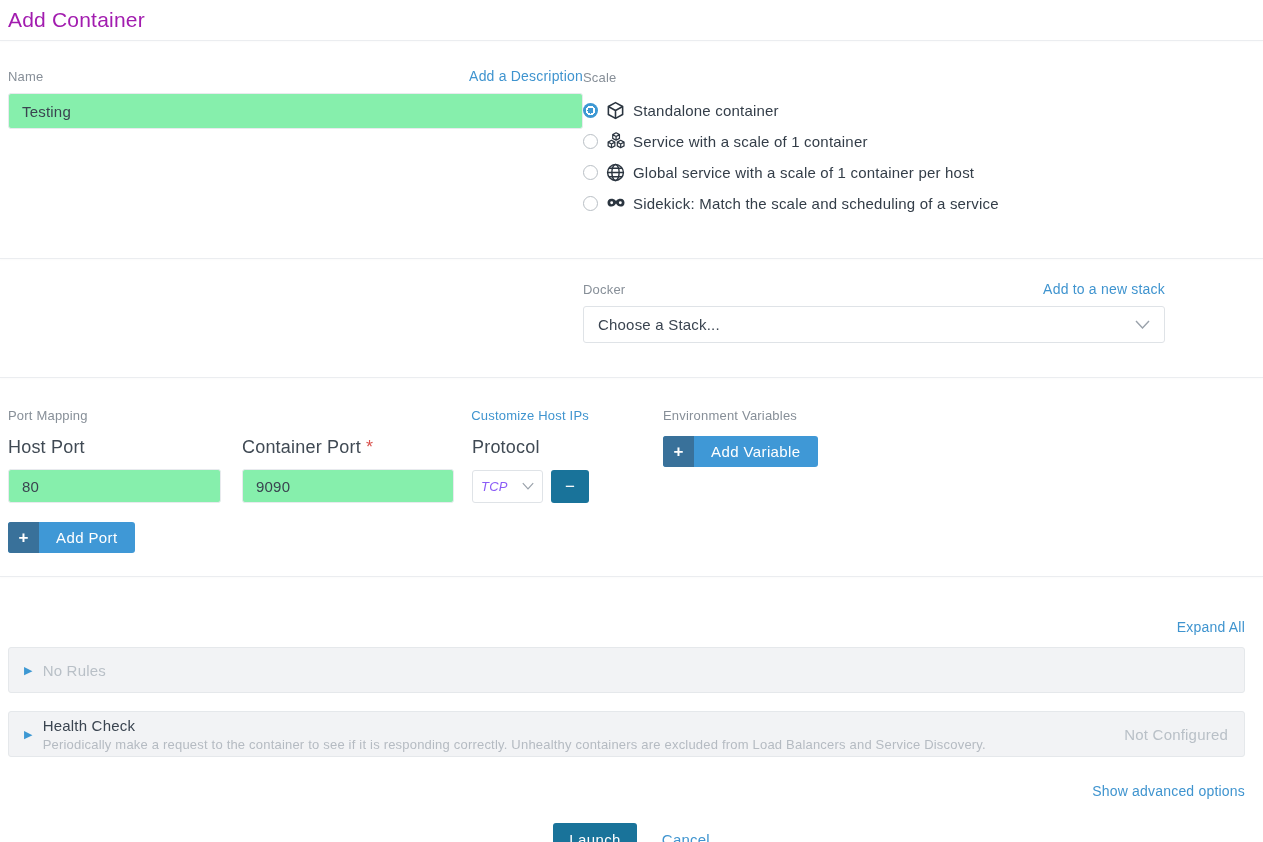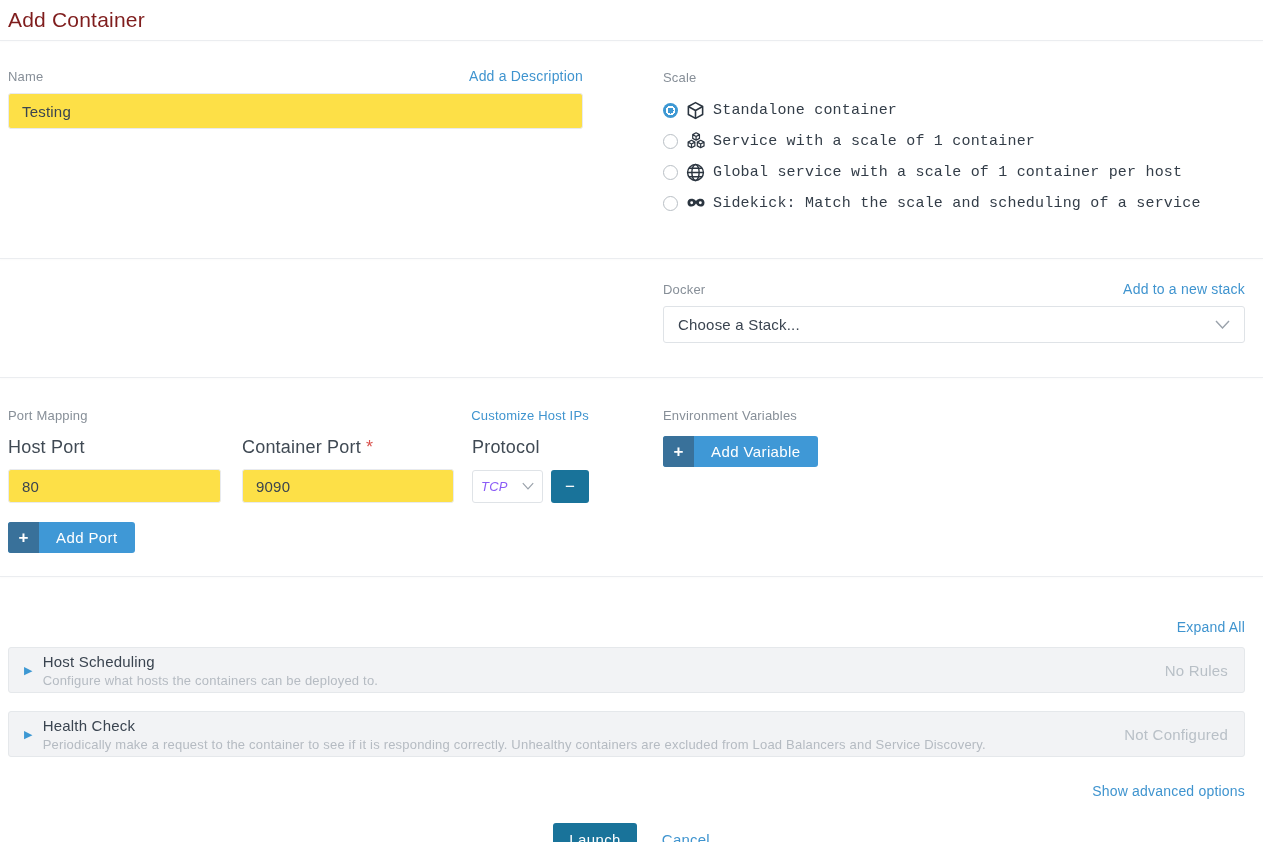--- a/index.html
+++ b/index.html
@@ -5,45 +5,45 @@
   * { box-sizing: border-box; margin: 0; padding: 0; }
   html, body { background: #fff; }
   body {
     width: 1263px; height: 842px; overflow: hidden;
     font-family: "Liberation Sans", "DejaVu Sans", sans-serif;
     color: #384250; letter-spacing: .2px;
   }
   .page { width: 1263px; height: 842px; position: relative; }
 
   h1.page-title {
-    font-size: 21px; font-weight: 400; color: #7f1d1d;
+    font-size: 21px; font-weight: 400; color: #a21caf;
     padding: 8px 0 0 8px; height: 40px;
   }
   .rule { border-top: 1px solid #ebedf0; box-shadow: 0 1px 2px rgba(0,0,0,.03); }
 
-  .two-col { display: grid; grid-template-columns: 575px 582px; column-gap: 80px; padding-left: 8px; }
+  .two-col { display: grid; grid-template-columns: 575px 582px; padding-left: 8px; }
   .row1 { padding-top: 27px; height: 217px; }
   .row2 { padding-top: 22px; height: 118px; }
   .row3 { padding-top: 30px; height: 198px; grid-template-columns: 581px 574px; column-gap: 74px; }
 
   .field-label { font-size: 13px; color: #878f98; }
   .label-line { display: flex; justify-content: space-between; align-items: baseline; margin-bottom: 9px; }
   .link { color: #3f94cf; font-size: 14px; text-decoration: none; cursor: pointer; }
   .link.sm { font-size: 13px; }
   .req { color: #d9534e; }
 
   .text-input {
-    width: 100%; height: 36px; background: #fde047;
+    width: 100%; height: 36px; background: #86efac;
     border: 1px solid #e8eaee; border-radius: 3px;
     font-family: inherit; font-size: 15px; color: #3a4450;
     padding: 0 13px; letter-spacing: .2px; outline: none;
   }
 
   
-  .radio-group { display: flex; flex-direction: column; gap: 9px; margin-top: 13px; font-family: Liberation Mono, monospace; }
+  .radio-group { display: flex; flex-direction: column; gap: 9px; margin-top: 13px; }
   .radio-row { display: flex; align-items: center; gap: 7px; height: 22px; cursor: pointer; }
   .radio {
     width: 15px; height: 15px; border-radius: 50%;
     background: #fff; border: 1px solid #b9bfc5; flex: 0 0 15px;
   }
   .radio.checked {
     border: none;
     background: radial-gradient(circle, #3d98d3 0 3px, #ffffff 3px 4.6px, #3d98d3 4.6px);
   }
   .scale-icon { width: 21px; height: 21px; display: inline-flex; align-items: center; justify-content: center; }
@@ -266,24 +266,20 @@
 
   <div class="rule"></div>
 
   <div class="panels">
     <div class="expand-line">
       <a class="link">Expand All</a>
     </div>
 
     <div class="panel">
       <span class="tri">▶</span>
-      <div class="panel-text">
-        <div class="panel-title">Host Scheduling</div>
-        <div class="panel-desc">Configure what hosts the containers can be deployed to.</div>
-      </div>
       <span class="panel-status">No Rules</span>
     </div>
 
     <div class="panel">
       <span class="tri">▶</span>
       <div class="panel-text">
         <div class="panel-title">Health Check</div>
         <div class="panel-desc">Periodically make a request to the container to see if it is responding correctly. Unhealthy containers are excluded from Load Balancers and Service Discovery.</div>
       </div>
       <span class="panel-status">Not Configured</span>

